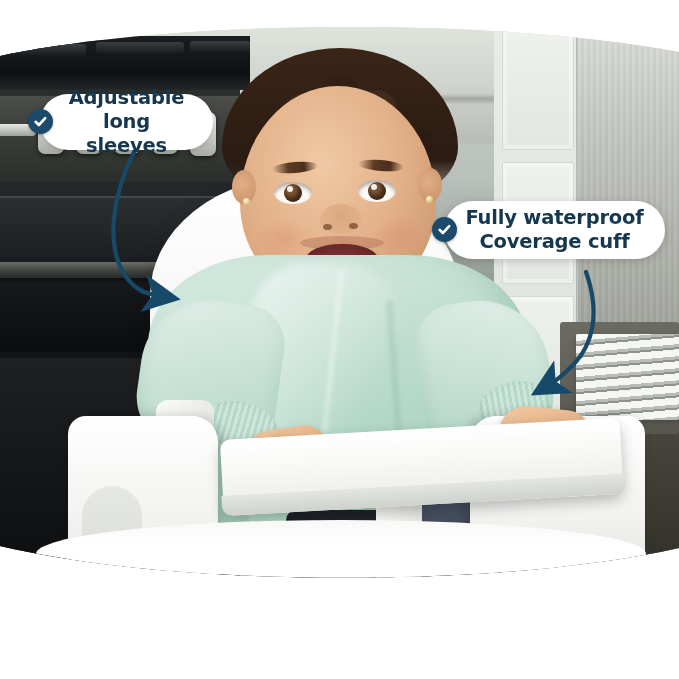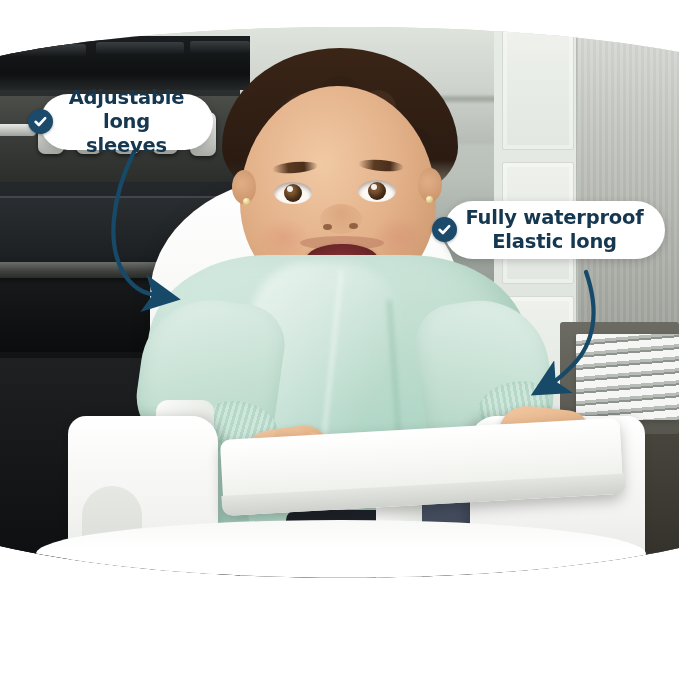--- a/index.html
+++ b/index.html
@@ -628,21 +628,21 @@
 long sleeves</span>
   </div>
   <div class="check-badge" id="check-left">
     <svg width="15" height="15" viewBox="0 0 15 15" aria-hidden="true">
       <path d="M2.6 7.8 L5.9 11 L12.2 4.2" fill="none" stroke="#ffffff" stroke-width="2.6" stroke-linecap="round" stroke-linejoin="round"></path>
     </svg>
   </div>
 
   <div class="pill" id="pill-right">
     <span class="pill-text">Fully waterproof
-Elastic long</span>
+Coverage cuff</span>
   </div>
   <div class="check-badge" id="check-right">
     <svg width="15" height="15" viewBox="0 0 15 15" aria-hidden="true">
       <path d="M2.6 7.8 L5.9 11 L12.2 4.2" fill="none" stroke="#ffffff" stroke-width="2.6" stroke-linecap="round" stroke-linejoin="round"></path>
     </svg>
   </div>
 
 
 </div>
 

